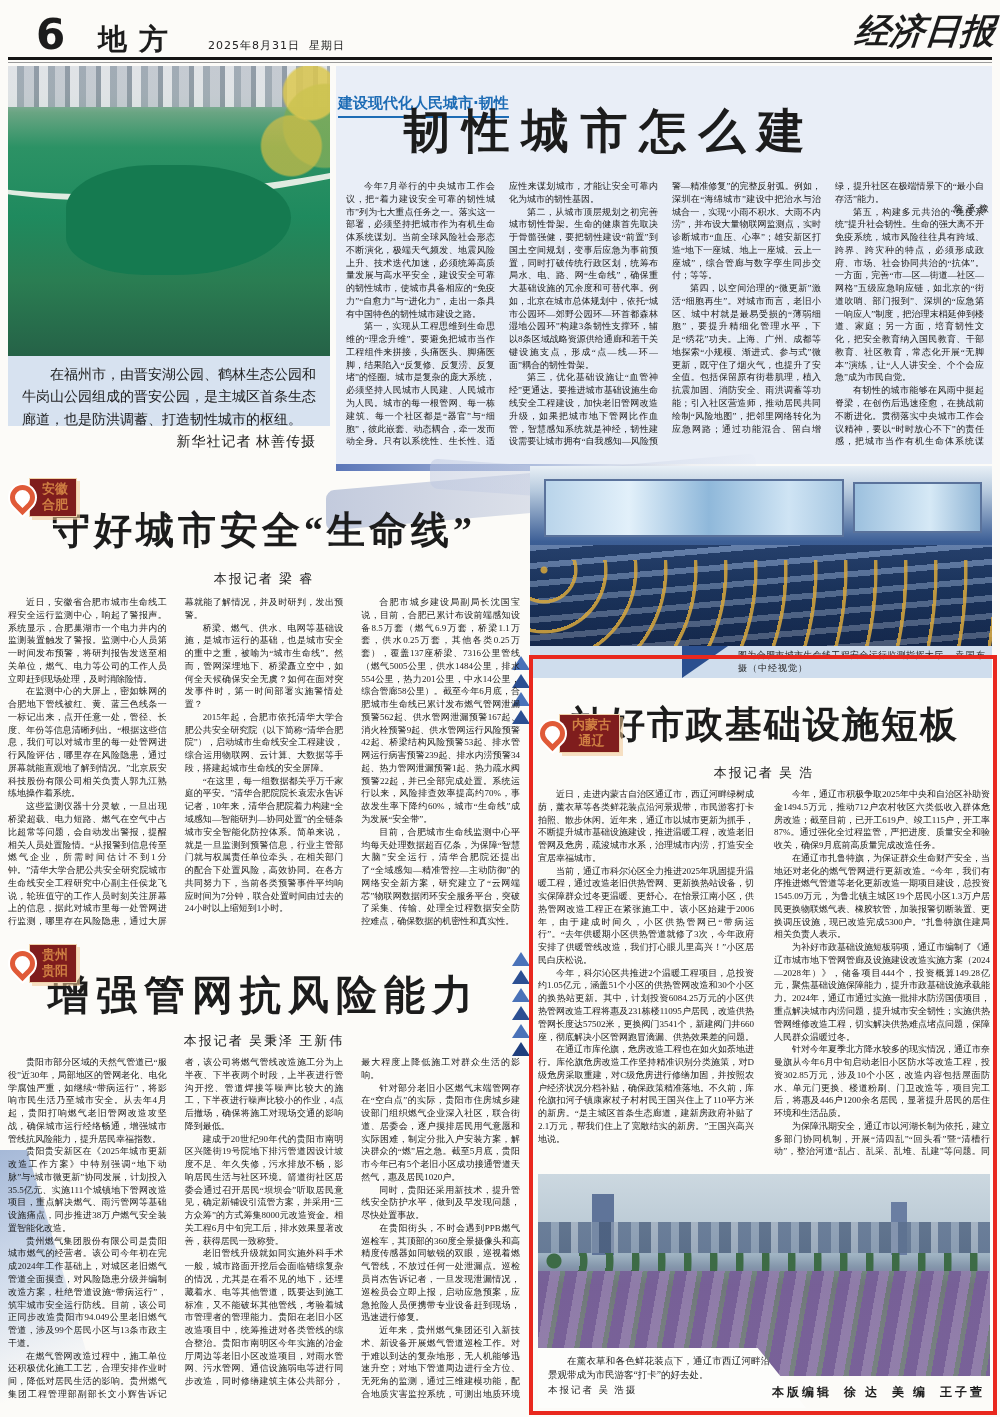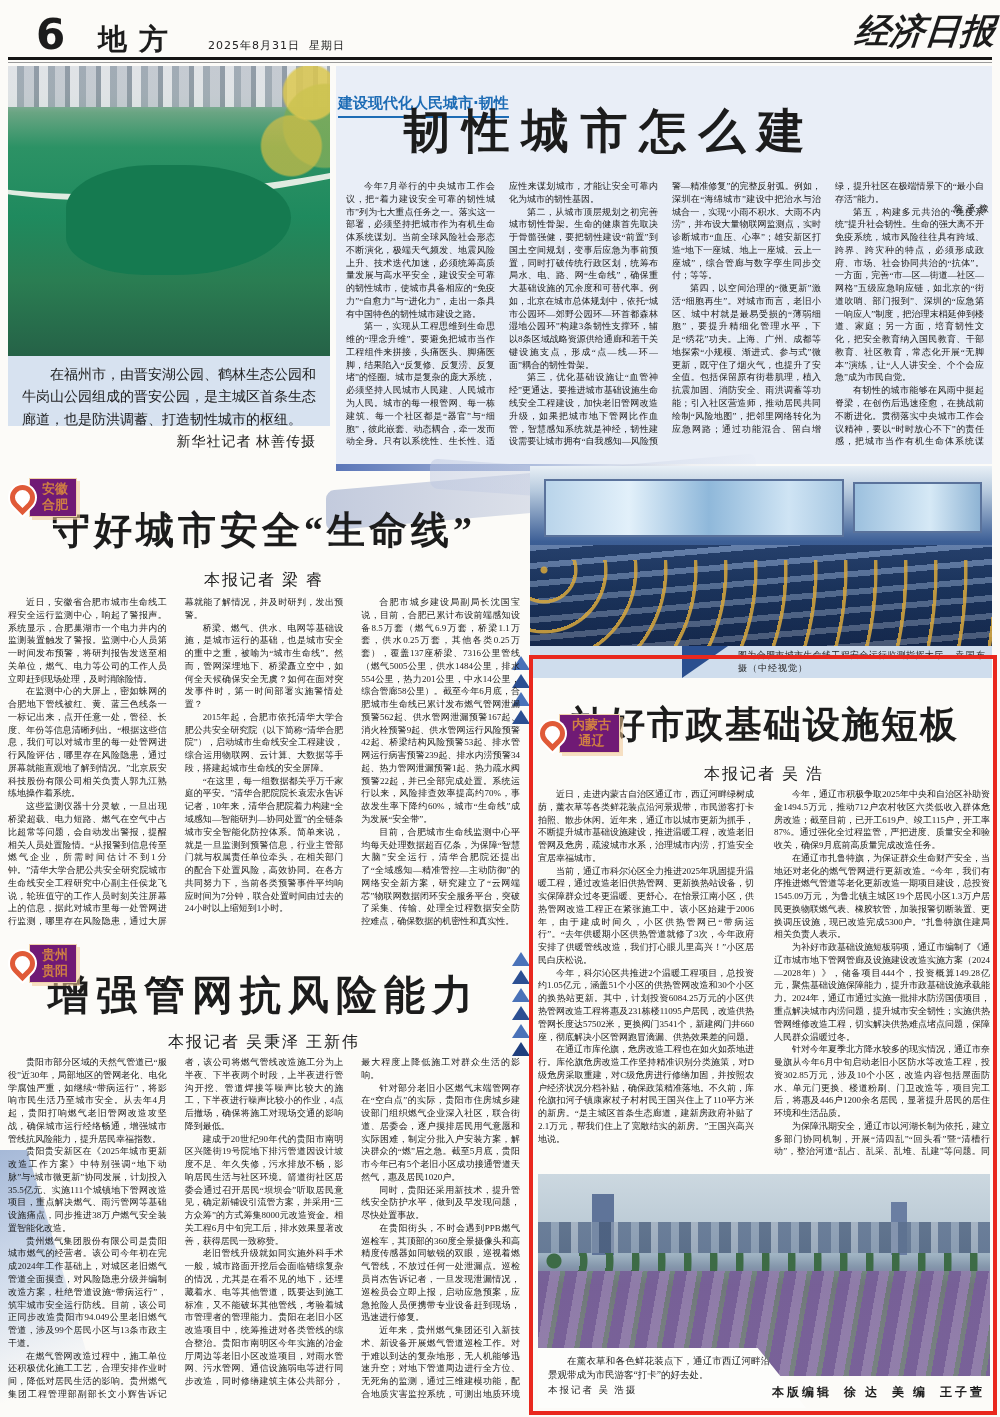--- a/index.html
+++ b/index.html
@@ -11,31 +11,31 @@
   .m-sec{left:98px;top:20px;font-size:29px;font-weight:bold;letter-spacing:12px;font-family:"DejaVu Sans",sans-serif;}
   .m-date{left:208px;top:38px;font-size:11px;color:#222;letter-spacing:1px;font-family:"DejaVu Sans",sans-serif;}
   .m-paper{left:845px;top:8px;width:150px;text-align:right;font-size:35px;font-weight:bold;
            font-style:italic;transform:skewX(-5deg);font-family:"DejaVu Serif",serif;}
   .rule1{left:8px;top:57px;width:984px;border-top:3px solid #151515;}
   .rule2{left:8px;top:62px;width:984px;border-top:1px solid #9a9a9a;}
   
   .kicker{font-family:"DejaVu Sans",sans-serif;font-size:15px;font-weight:bold;color:#1d6cb5;
           border-bottom:2px solid #1d6cb5;padding-bottom:3px;}
   .bigtitle{font-weight:bold;text-align:center;white-space:nowrap;}
-  .byline{font-size:16px;text-align:center;letter-spacing:2px;color:#222;}
+  .byline{font-size:13px;text-align:center;letter-spacing:2px;color:#222;}
   .body{font-size:9px;line-height:1.42;text-align:justify;column-fill:auto;overflow:hidden;color:#1a1a1a;}
   .body p{margin:0;text-indent:2em;}
   .cols2{column-count:2;column-gap:20px;}
   .cols3{column-count:3;column-gap:18px;}
   .cols4{column-count:4;column-gap:14px;}
   
   .badge{display:flex;align-items:center;z-index:6;}
   .pin{width:15px;height:15px;border:5px solid #e05a38;background:#fff;border-radius:50% 50% 50% 0;
        transform:rotate(-45deg);margin-right:-6px;z-index:2;box-shadow:0 0 0 2px #fff;}
-  .badge-box{background:#701a75;border:1px solid #f0d2ab;box-shadow:3px 3px 0 rgba(240,200,150,.55);
+  .badge-box{background:#7f1d1d;border:1px solid #f0d2ab;box-shadow:3px 3px 0 rgba(240,200,150,.55);
              padding:2px 8px 2px 12px;text-align:center;}
   .badge-box div{font-size:13px;font-weight:bold;color:#cf7f43;line-height:1.25;white-space:nowrap;
                  font-family:"DejaVu Sans",sans-serif;}
   
   .panelL{left:8px;top:66px;width:322px;height:360px;background:#d9e4f2;}
   .panelR{left:336px;top:66px;width:656px;height:398px;background:#e9eef7;}
   .park{position:absolute;left:0;top:0;width:322px;height:290px;overflow:hidden;
         background:linear-gradient(180deg,#a9b6bf 0%,#9fb3ae 10%,#6aa583 16%,#2c9265 28%,#1f8a5e 52%,#2a7d52 74%,#256247 100%);}
   .park-city{position:absolute;left:0;top:0;width:100%;height:14%;
         background:repeating-linear-gradient(90deg,rgba(230,232,235,.9) 0 9px,rgba(160,170,180,.85) 9px 16px,rgba(200,205,212,.9) 16px 26px,rgba(140,150,162,.8) 26px 31px);}

